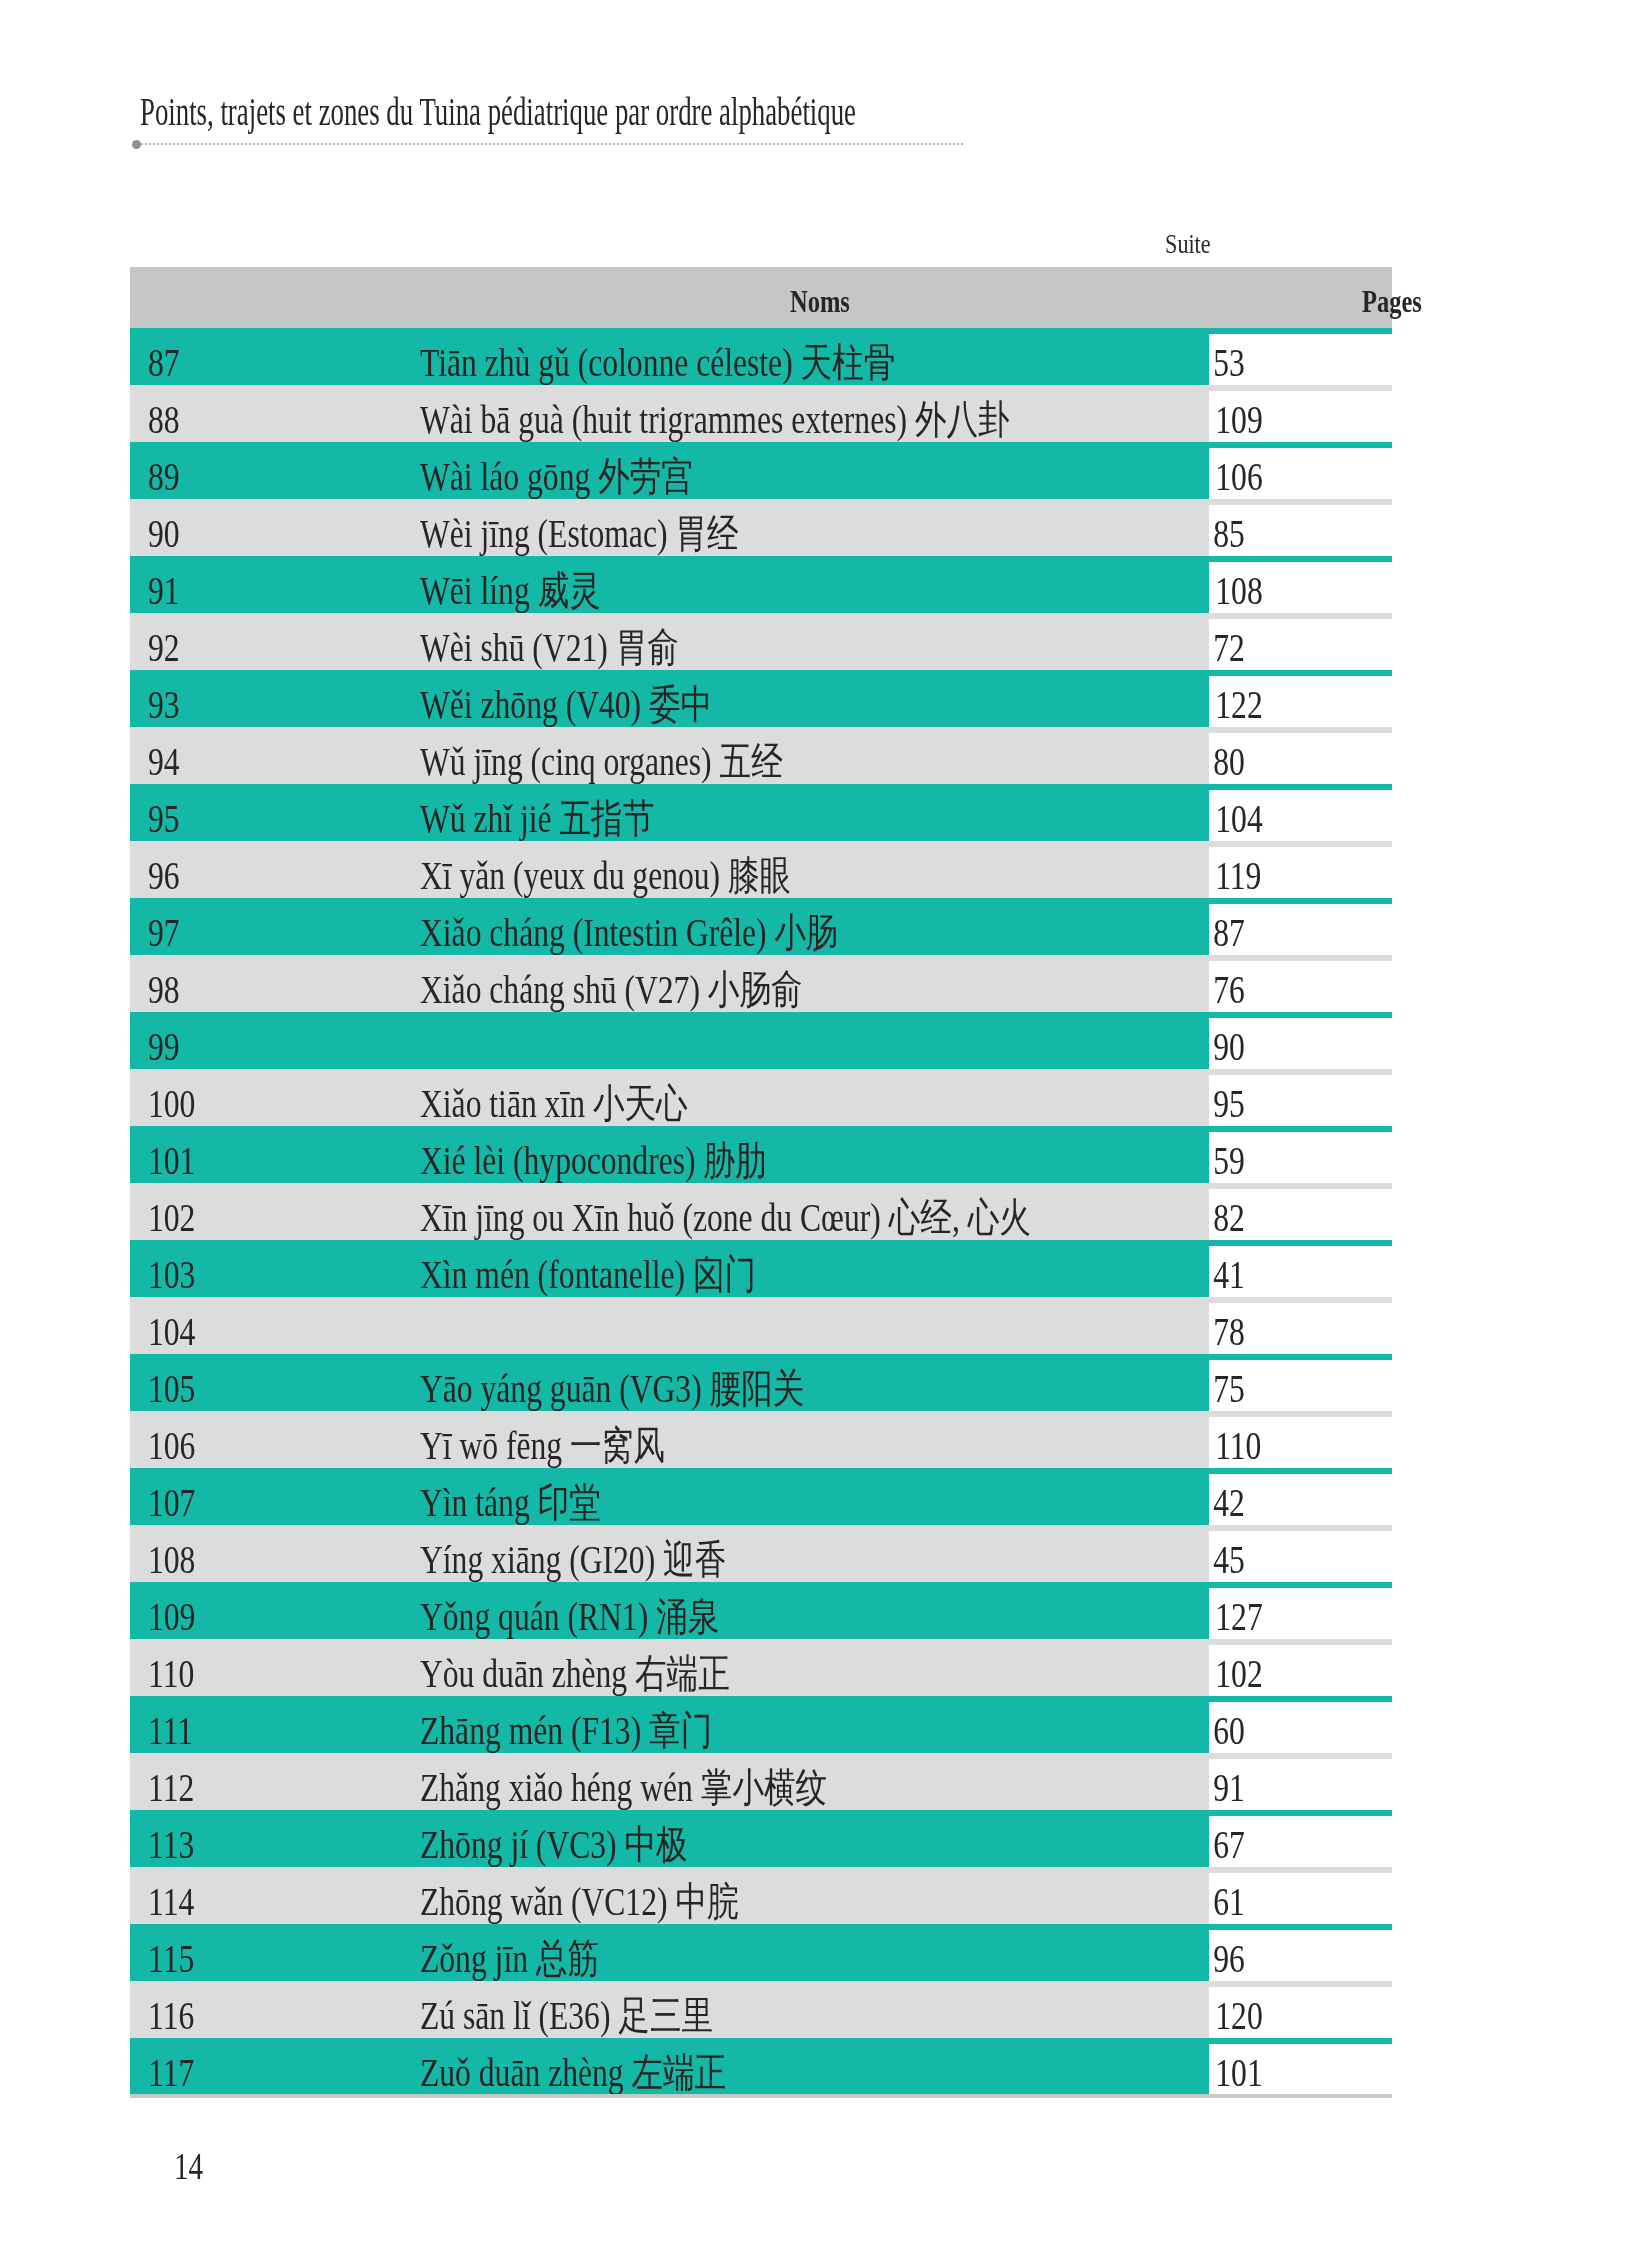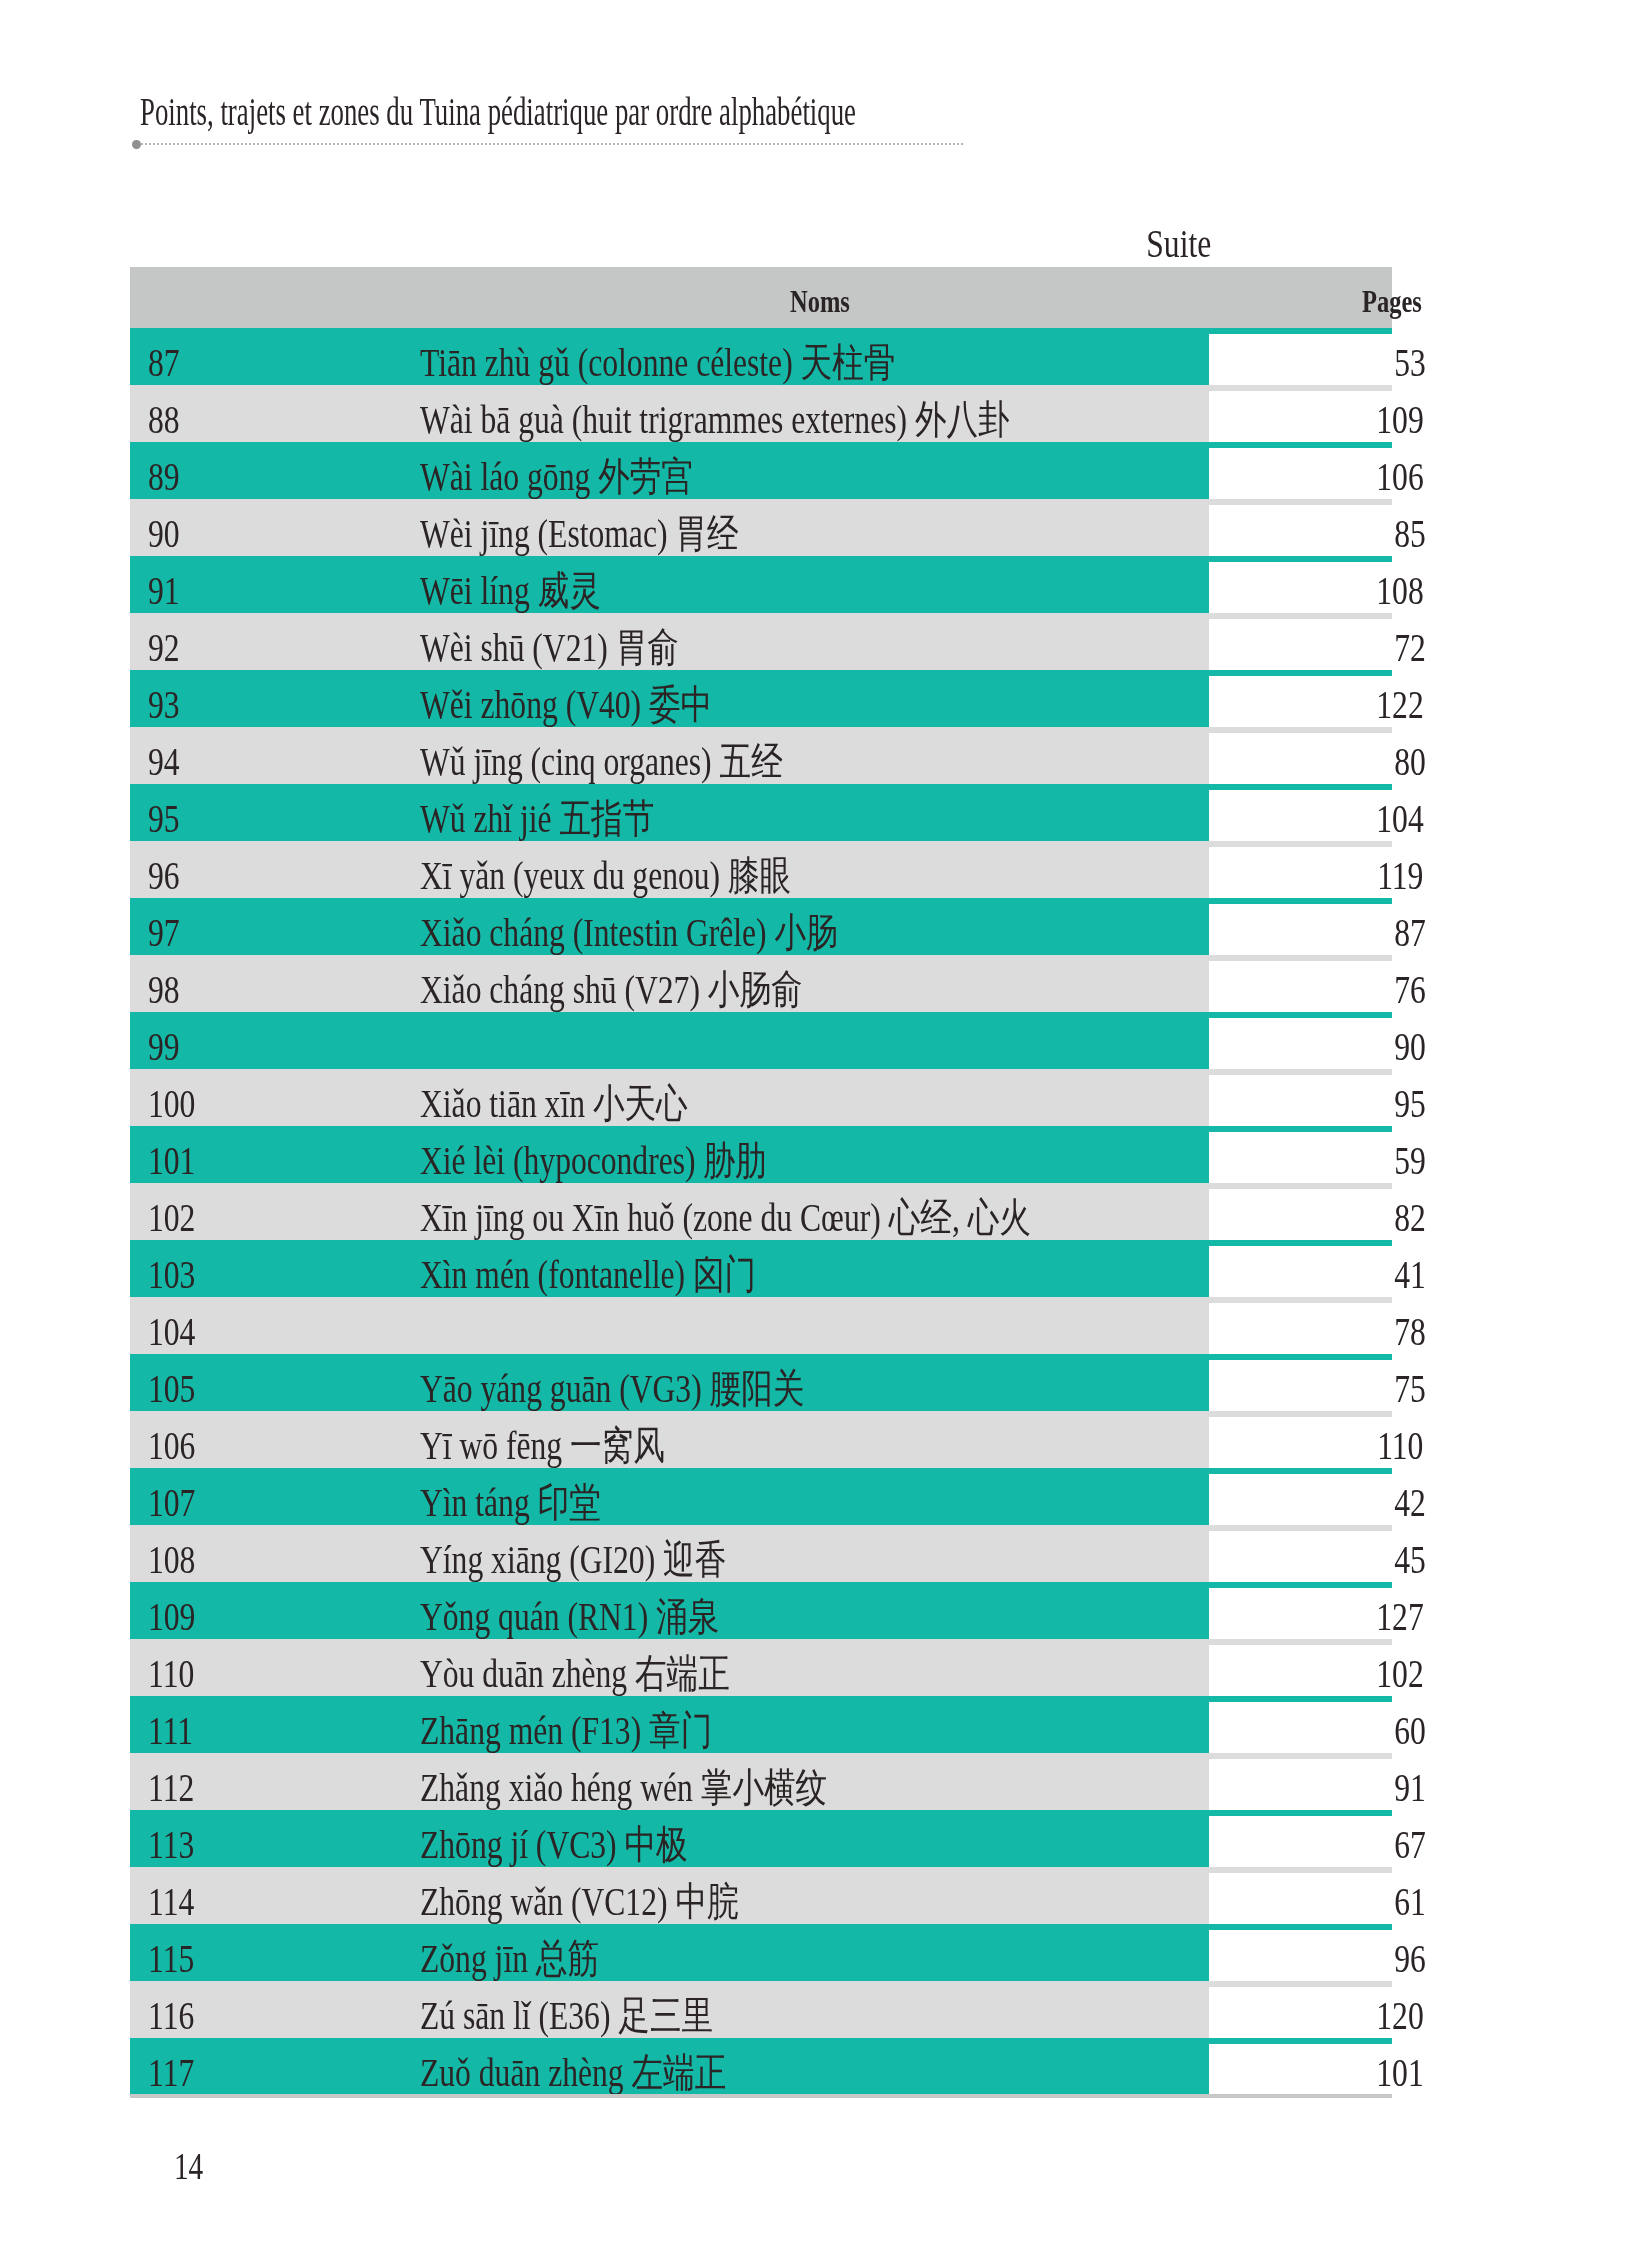--- a/index.html
+++ b/index.html
@@ -25,21 +25,21 @@
     position:absolute;left:132px;top:140px;width:8.8px;height:8.8px;
     border-radius:50%;background:#909090;
   }
   .title-rule{
     position:absolute;left:141px;top:143px;width:822px;height:0;
     border-top:2.2px dotted #b4b4b4;
   }
 
   .suite{
     position:absolute;right:243px;top:222px;
-    font-size:40px;line-height:44px;text-align:right;
+    font-size:28px;line-height:44px;text-align:right;
   }
 
   .idx-table{
     position:absolute;left:130px;top:267px;width:1262px;
   }
   .thead{
     position:relative;height:61px;background:#c5c7c6;
   }
   .hcell{
     position:absolute;top:3.7px;height:61px;line-height:61px;
@@ -51,21 +51,21 @@
   .row{
     position:relative;height:57px;background:#14b8a6;
   }
   .row.alt{background:#dbdcdb;}
   .cell{
     position:absolute;top:5.9px;height:57px;line-height:57px;
     font-size:40px;
   }
   .cell.num{left:17.7px;}
   .cell.name{left:278px;margin-left:12px;}
-  .cell.page{left:1079px;width:221px;text-align:right;}
+  .cell.page{left:1079px;width:221px;text-align:left;}
 
   .bottom-rule{
     position:absolute;left:130px;top:2094px;width:1262px;height:4.4px;
     background:#c7c8c7;
   }
   .footer-pagenum{
     position:absolute;left:130px;top:2145px;
     font-size:37px;line-height:44px;margin-left:44px;
   }
 </style>

